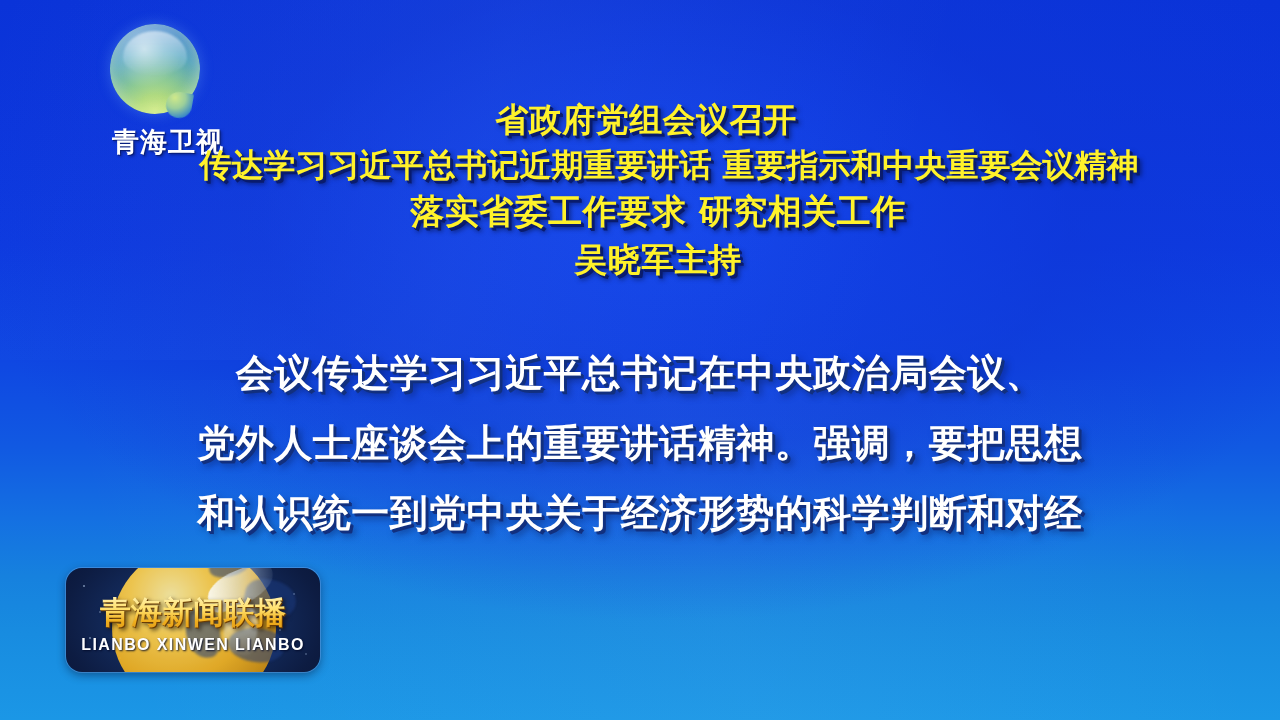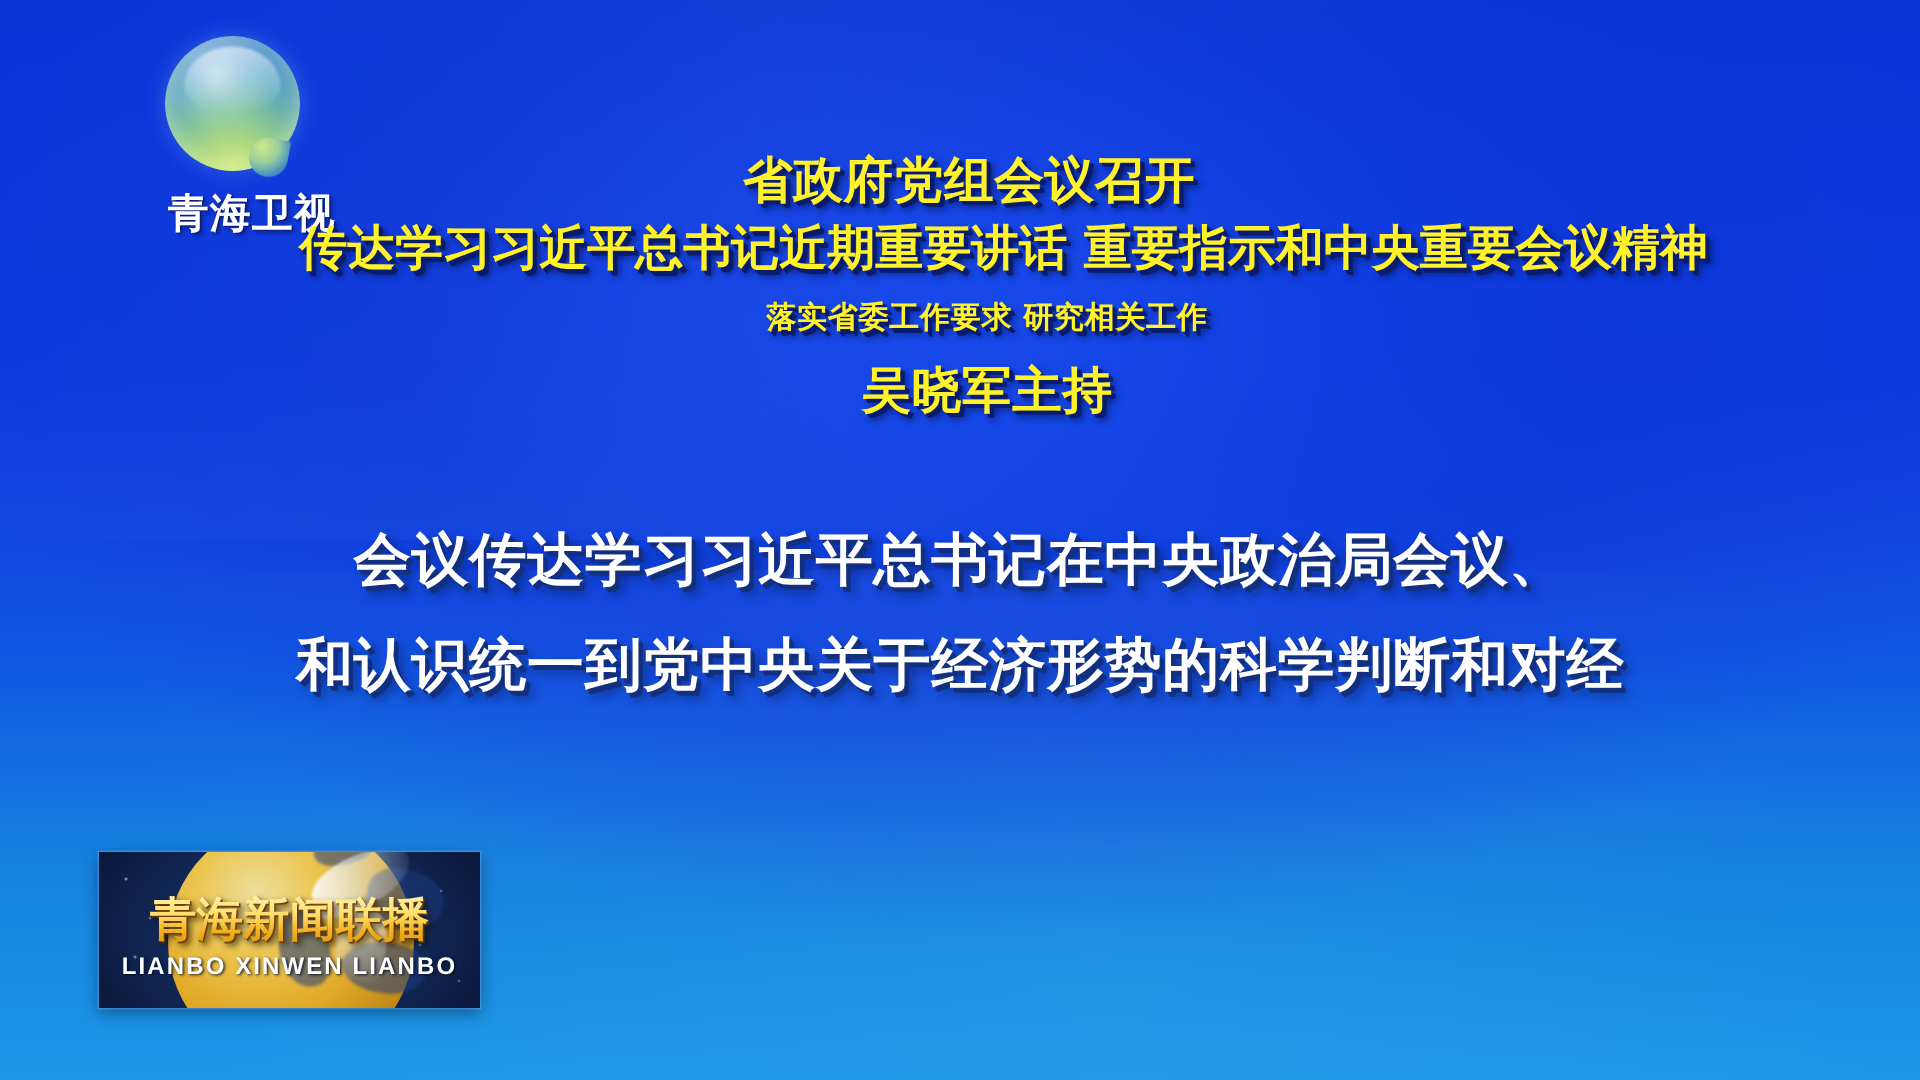--- a/index.html
+++ b/index.html
@@ -122,21 +122,21 @@
     color: #fff22a;
     letter-spacing: 0.5px;
     text-shadow:
       2px 2px 0 #0a1c6e,
       3px 3px 0 #0a1c6e,
       4px 4px 5px rgba(4,14,60,0.72);
     white-space: nowrap;
   }
   .hl-1 { font-size: 33px; line-height: 44px; }
   .hl-2 { font-size: 32px; line-height: 47px; letter-spacing: 0px; margin-left: 46px; }
-  .hl-3 { font-size: 20px; line-height: 45px; padding-left: 24px; }
+  .hl-3 { font-size: 34px; line-height: 45px; padding-left: 24px; }
   .hl-4 { font-size: 33px; line-height: 52px; padding-left: 24px; }
 
   
   #body-block {
     position: absolute;
     left: 120px;
     right: 120px;
     top: 338px;
     text-align: center;
   }
@@ -154,21 +154,21 @@
       5px 5px 7px rgba(5,20,70,0.55);
   }
 
   
   #programme-badge {
     position: absolute;
     left: 66px;
     top: 568px;
     width: 254px;
     height: 104px;
-    border-radius: 0;
+    border-radius: 16px;
     overflow: hidden;
     background:
       radial-gradient(ellipse 180px 120px at 50% 52%, #1c3d7a 0%, #142c5e 40%, #0d1c42 72%, #091333 100%);
     box-shadow:
       0 0 0 1px rgba(130,180,255,0.35),
       0 3px 10px rgba(2,10,40,0.45);
   }
   .badge-globe {
     position: absolute;
     left: 46px;
@@ -270,20 +270,21 @@
 
   <div id="headline-block">
     <div class="hl hl-1">省政府党组会议召开</div>
     <div class="hl hl-2">传达学习习近平总书记近期重要讲话  重要指示和中央重要会议精神</div>
     <div class="hl hl-3">落实省委工作要求  研究相关工作</div>
     <div class="hl hl-4">吴晓军主持</div>
   </div>
 
   <div id="body-block">
     <div class="bd">会议传达学习习近平总书记在中央政治局会议、</div>
+    <div class="bd">党外人士座谈会上的重要讲话精神。强调，要把思想</div>
     <div class="bd">和认识统一到党中央关于经济形势的科学判断和对经</div>
   </div>
 
   <div id="programme-badge">
     <div class="badge-stars"></div>
     <div class="badge-globe">
       <div class="badge-land land-1"></div>
       <div class="badge-land land-2"></div>
       <div class="badge-land land-3"></div>
       <div class="badge-land land-4"></div>

